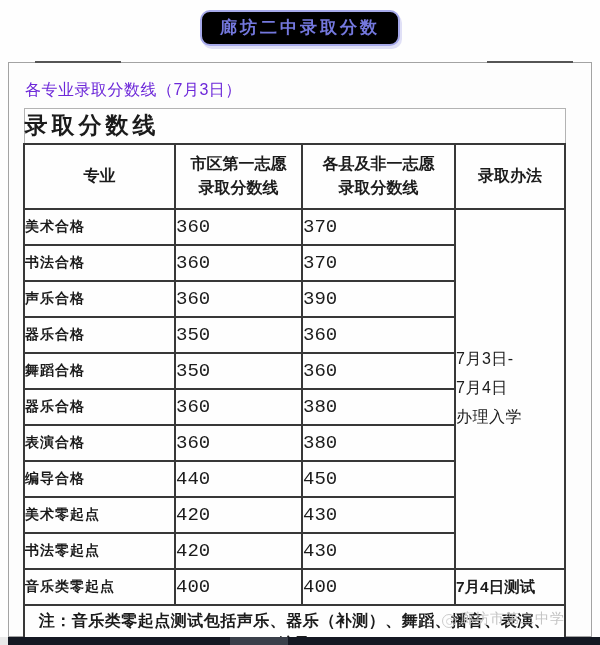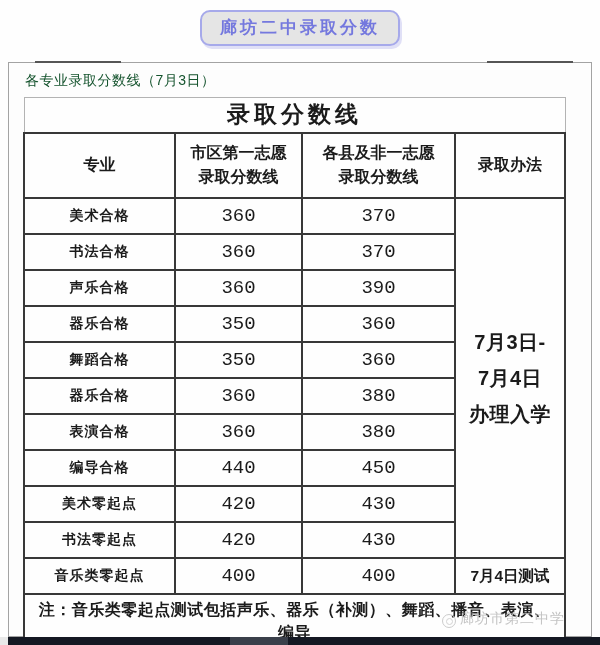--- a/index.html
+++ b/index.html
@@ -10,21 +10,21 @@
     font-family: "Liberation Sans", "DejaVu Sans", sans-serif;
   }
   .page { position: relative; width: 600px; height: 645px; background: #fefefe; }
 
   
   .badge {
     position: absolute; top: 10px; left: 50%; transform: translateX(-50%);
     min-width: 196px; height: 36px; line-height: 32px;
     padding: 0 18px;
     border: 2px solid #a6a9ea; border-radius: 10px;
-    background: #e5e5e5;
+    background: #000000;
     box-shadow: 2px 3px 0 rgba(168,170,232,0.35);
     color: #7478de; font-size: 17px; font-weight: bold;
     letter-spacing: 3px; text-align: center;
   }
 
   
   .panel {
     position: absolute; top: 62px; left: 8px;
     width: 584px; height: 575px;
     border: 1px solid #a3a3a3;
@@ -32,52 +32,52 @@
     padding: 9px 0 0 10px;
   }
   .panel::before { 
     content: ""; position: absolute; top: -2px; left: 26px; width: 86px; height: 2px; background: #555;
   }
   .panel::after {
     content: ""; position: absolute; top: -2px; right: 18px; width: 86px; height: 2px; background: #555;
   }
 
   .section-title {
-    margin: 0 0 7px 6px;
-    font-size: 14px; color: #14532d; letter-spacing: 0.5px;
+    margin: 8px 0 7px 6px;
+    font-size: 16px; color: #6d28d9; letter-spacing: 0.5px;
   }
 
   table.scores {
     border-collapse: collapse; table-layout: fixed;
     margin-left: 4px; width: 541px;
     color: #1b1b1b;
   }
   col.c-major  { width: 151px; }
   col.c-city   { width: 127px; }
   col.c-county { width: 153px; }
   col.c-method { width: 110px; }
 
-  td, th { text-align: center; vertical-align: middle; background: #fefefe; }
+  td, th { vertical-align: middle; background: #fefefe; }
 
   .title-row td {
     border: 1px solid #b3b3b3;
     height: 35px;
     font-size: 23px; font-weight: bold; letter-spacing: 4px;
   }
   .head-row th {
     border: 2px solid #383838;
     height: 65px;
     font-size: 16px; font-weight: 600;
     white-space: pre-line; line-height: 1.5;
   }
   .data-row td { border: 2px solid #383838; height: 36px; }
   .major-cell  { font-size: 14px; font-weight: 600; letter-spacing: 1px; }
   .num-cell    { font-size: 19px; font-family: Liberation Mono, monospace; }
   .method-cell {
-    font-size: 20px; font-weight: 700;
+    font-size: 16px; font-weight: 400;
     white-space: pre-line; line-height: 1.8; letter-spacing: 0.5px;
   }
   .method-small { font-size: 15.5px; font-weight: 600; letter-spacing: 0; }
   .note-row td {
     border: 2px solid #383838;
     height: 46px; padding: 3px 6px;
     font-size: 16px; font-weight: 600;
     text-align: center; line-height: 1.45; letter-spacing: 0.5px;
   }
 

